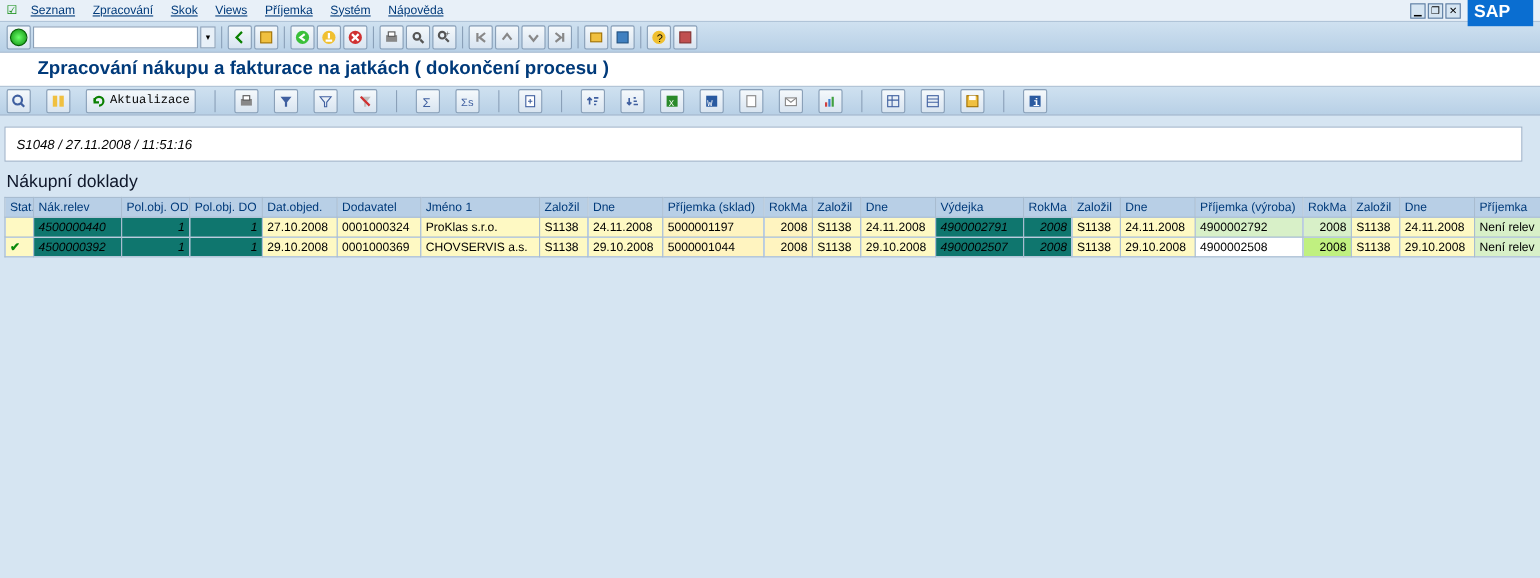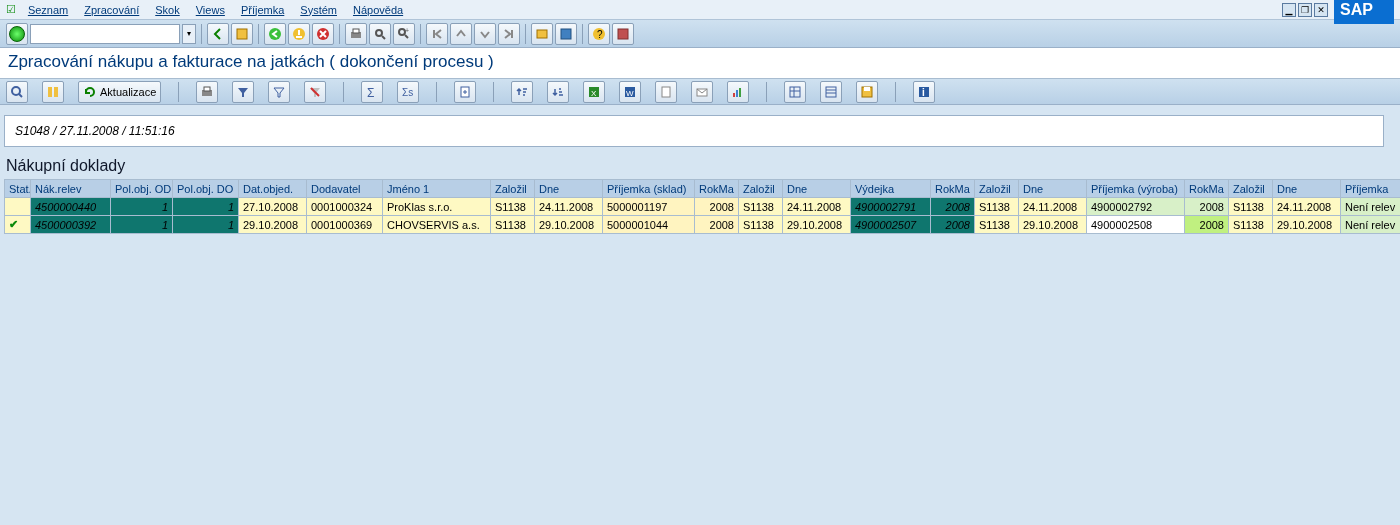--- a/index.html
+++ b/index.html
@@ -12,23 +12,23 @@
 .sap-logo { margin-left: 4px; }
 
 .toolbar { background: linear-gradient(#cfe1f0,#b8d0e6); border-bottom: 1px solid #9ab0c8; height: 28px; display: flex; align-items: center; padding: 0 6px; gap: 2px; }
 .tb-btn { width: 22px; height: 22px; border: 1px solid #8aa0b8; background: linear-gradient(#f5f9fc,#d8e4f0); border-radius: 2px; display: flex; align-items: center; justify-content: center; cursor: pointer; }
 .tb-sep { width: 1px; height: 20px; background: #8aa0b8; margin: 0 3px; }
 .ok-circle { width: 16px; height: 16px; border-radius: 50%; background: radial-gradient(#6aff6a,#0a8a0a); border: 1px solid #066006; }
 .cmd-input { width: 150px; height: 20px; border: 1px solid #8aa0b8; background: #fff; padding: 0 3px; }
 .dd { width: 14px; height:20px; border:1px solid #8aa0b8; background:#e8f0f8; display:flex; align-items:center; justify-content:center; font-size:8px;}
 
 .title-area { background: #fff; border-bottom: 1px solid #a8bcd0; padding: 4px 8px 6px; }
-.page-title { color: #003a7a; font-size: 17px; font-weight: normal; }
-
-.app-toolbar { background: linear-gradient(#cfe1f0,#b8d0e6); border-bottom: 1px solid #9ab0c8; height: 26px; display: flex; align-items: center; padding: 0 6px; gap: 14px; }
+.page-title { color: #003a7a; font-size: 17px; font-weight: bold; margin-left: 26px; }
+
+.app-toolbar { background: linear-gradient(#cfe1f0,#b8d0e6); border-bottom: 1px solid #9ab0c8; height: 26px; display: flex; align-items: center; padding: 0 6px; gap: 14px; font-family: Liberation Mono, monospace; }
 .app-btn { height: 22px; border: 1px solid #8aa0b8; background: linear-gradient(#f5f9fc,#d8e4f0); border-radius: 2px; display: flex; align-items: center; justify-content: center; cursor: pointer; padding: 0 4px; font-size: 11px; }
 .app-btn.icon-only { width: 22px; padding: 0; }
 
 .content { padding: 10px 16px 4px 4px; }
 .meta-box { border: 1px solid #9ab0c8; background: #fff; padding: 8px 10px; font-style: italic; font-size: 12px; margin-bottom: 10px; }
 
 .section-title { color: #0f172a; font-size: 16px; margin: 6px 0 4px 2px; }
 
 .grid { border-collapse: collapse; width: 100%; table-layout: fixed; }
 .grid th, .grid td { border: 1px solid #a8bcd0; padding: 2px 4px; font-size: 11px; white-space: nowrap; overflow: hidden; text-overflow: clip; height: 18px; }

